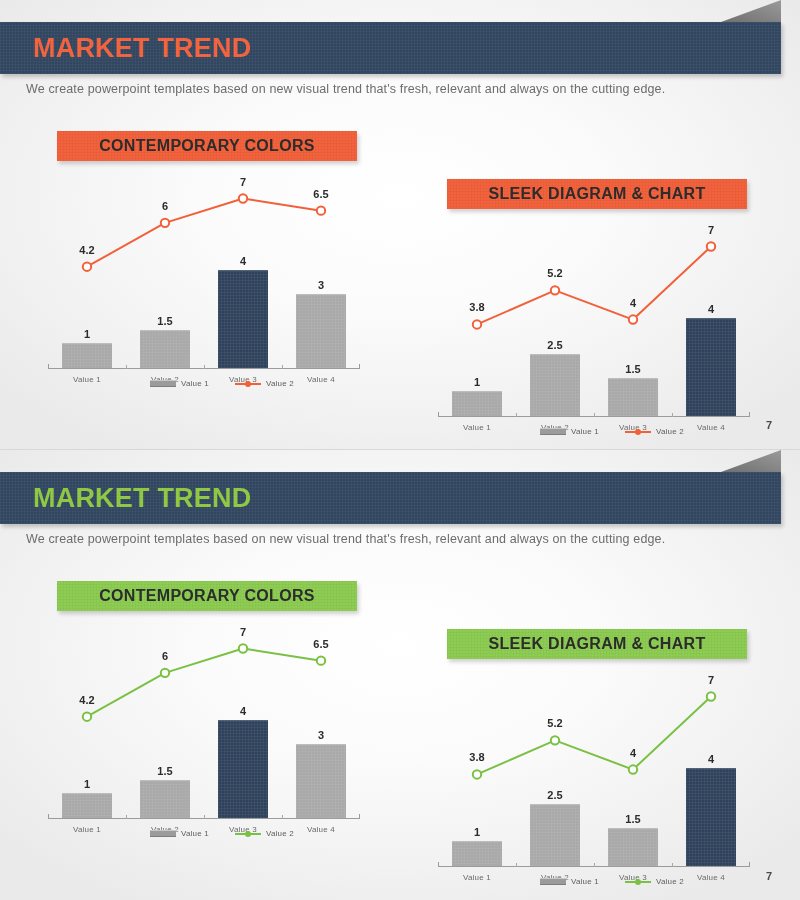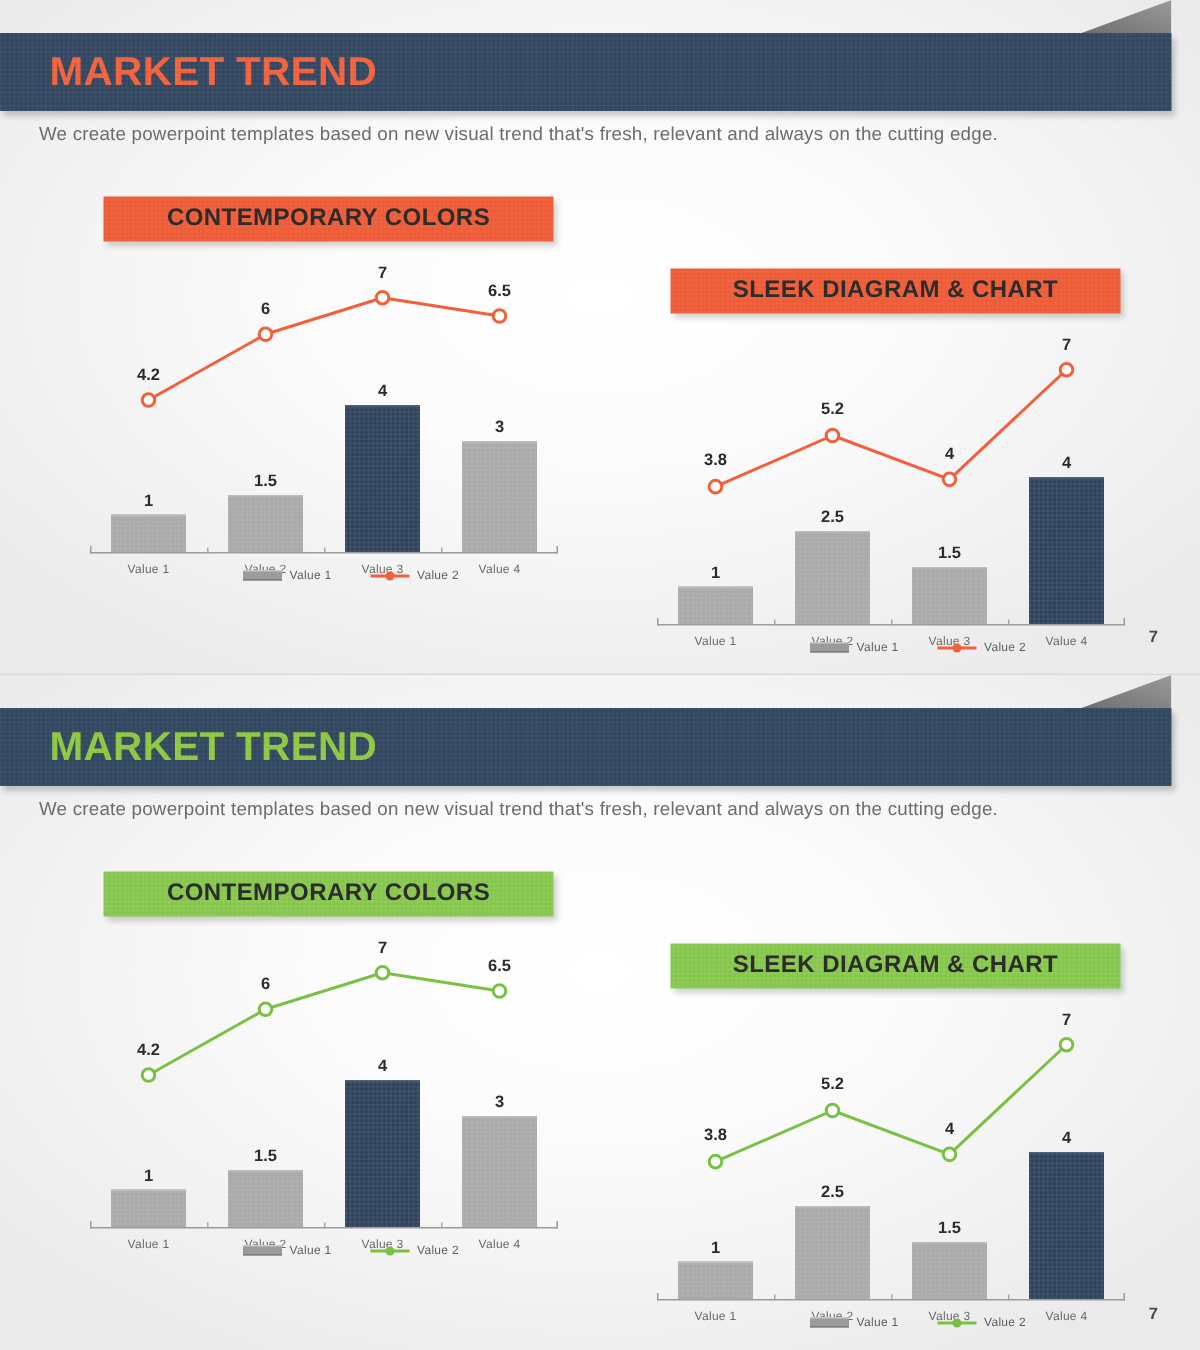--- a/index.html
+++ b/index.html
@@ -93,21 +93,21 @@
 
   
   .panels {
     position: absolute;
     left: 0;
     top: 131px;
     width: 800px;
     height: 290px;
   }
   .panel { position: absolute; top: 0; width: 360px; height: 290px; }
-  .panel.left  { left: 54px; text-decoration: underline; }
+  .panel.left  { left: 42px; text-decoration: underline; }
   .panel.right { left: 432px; margin-top: 48px; }
 
   .panel-header {
     position: absolute;
     left: 15px;
     top: 0;
     width: 300px;
     height: 30px;
     line-height: 30px;
     text-align: center;

